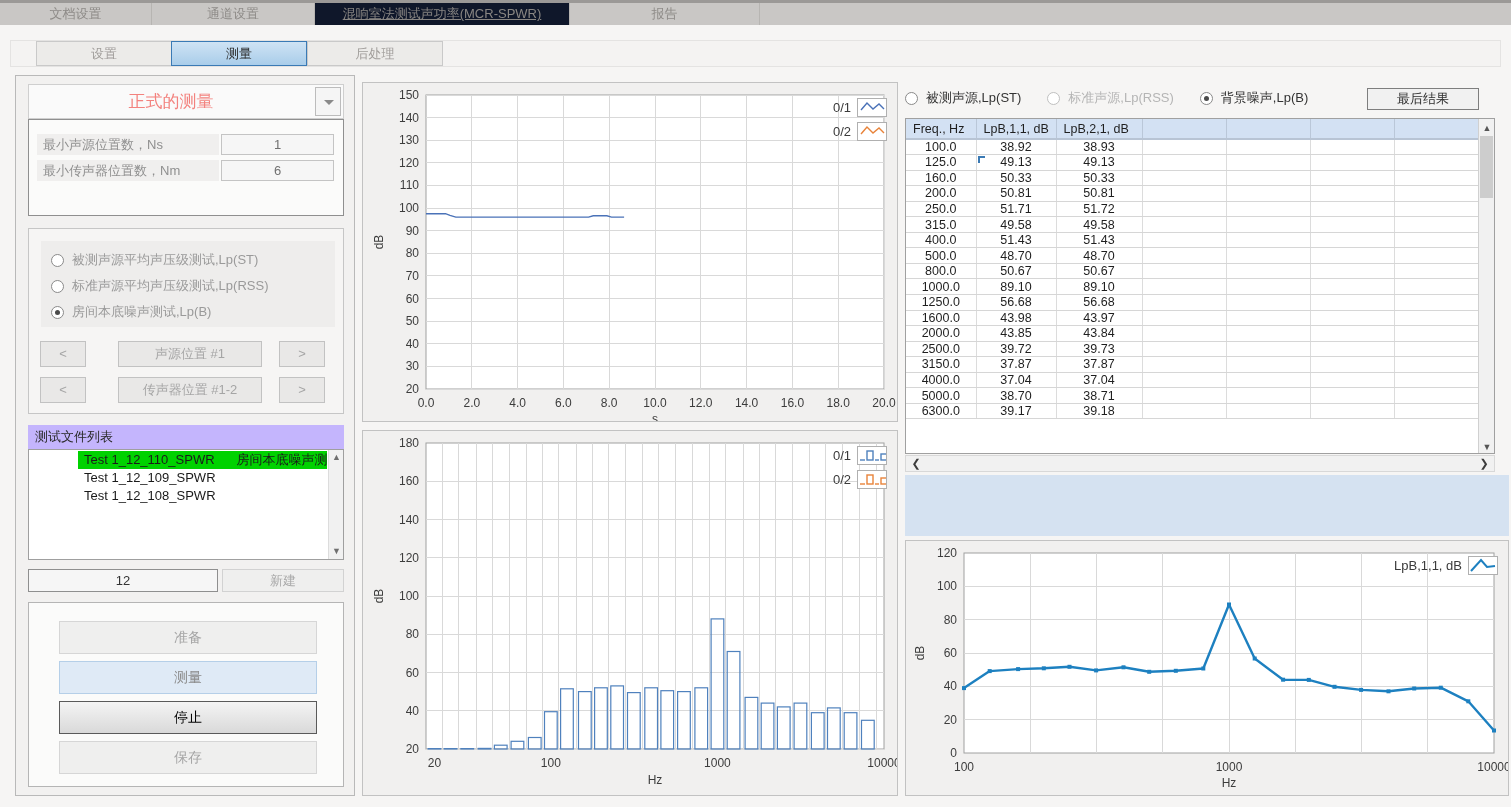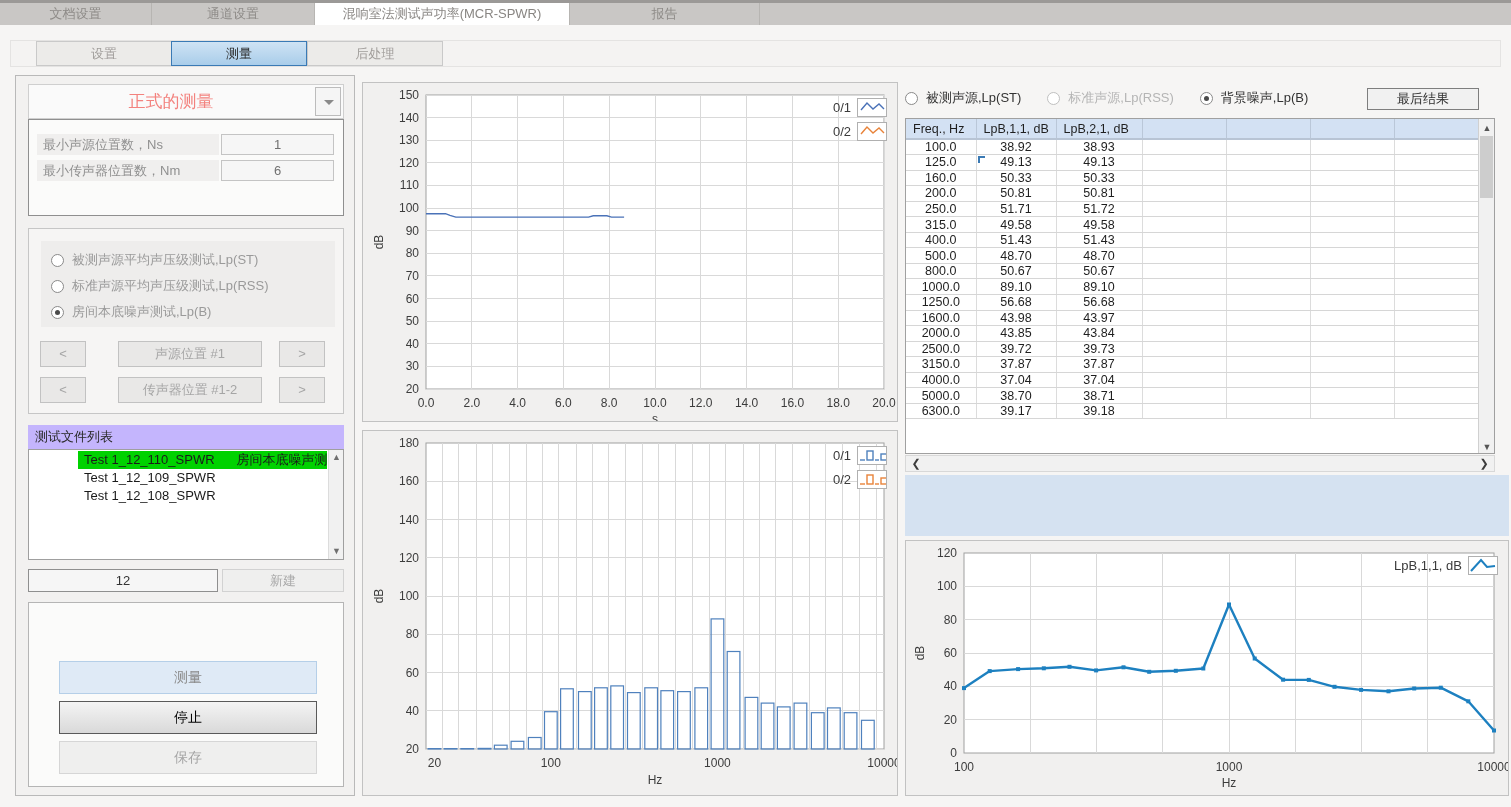--- a/index.html
+++ b/index.html
@@ -5,21 +5,21 @@
   * { box-sizing: border-box; margin: 0; padding: 0; }
   html,body { width:1511px; height:807px; }
   body {
     font-family: "Liberation Sans", "DejaVu Sans", sans-serif;
     background:#f6f5f4; overflow:hidden; position:relative;
     font-size:13px; color:#333;
   }
   
   .main-tabbar{position:absolute;left:0;top:0;width:1511px;height:25px;background:#c9c7c5;border-top:3px solid #9b9997;display:flex;}
   .main-tabbar .tab{height:22px;line-height:22px;text-align:center;color:#8e8b88;font-size:13px;border-right:1px solid #b7b5b2;cursor:default;}
-  .main-tabbar .tab.active{background:#ffffff;color:#898683;}
+  .main-tabbar .tab.active{background:#0f172a;color:#898683;text-decoration:underline;}
   
   .subtab-strip{position:absolute;left:10px;top:40px;width:1491px;height:27px;background:#f4f3f2;border:1px solid #e4e3e2;}
   .subtab{position:absolute;top:0;height:25px;line-height:24px;text-align:center;background:#ecebe9;border:1px solid #c9c9c9;color:#a09d9a;font-size:13px;}
   .subtab.active{background:linear-gradient(#cfe3f4,#a9cdea);border:1px solid #3a7ab5;color:#2b2b2b;}
   
   .left-panel{position:absolute;left:15px;top:75px;width:340px;height:721px;background:#f2f1f0;border:1px solid #b9b9b9;text-decoration:underline;}
   .combo{position:absolute;left:12px;top:8px;width:316px;height:35px;background:#fafafa;border:1px solid #cfcfcf;}
   .combo .combo-text{position:absolute;left:0;right:30px;top:0;bottom:0;text-align:center;line-height:33px;font-size:17px;color:#f3827e;}
   .combo .combo-arrow{position:absolute;right:2px;top:2px;width:26px;height:29px;background:#f5f5f5;border:1px solid #bcbcbc;}
   .combo .combo-arrow::after{content:"";position:absolute;left:8px;top:12px;border-left:5px solid transparent;border-right:5px solid transparent;border-top:5px solid #8a8a8a;}
@@ -153,20 +153,21 @@
       <div class="vscroll">
         <div class="arr up"><span class="scroll-arrow-glyph">▲</span></div>
         <div class="arr down"><span class="scroll-arrow-glyph">▼</span></div>
       </div>
     </div>
     <div class="count-row">
       <div class="count-btn">12</div>
       <div class="new-btn">新建</div>
     </div>
     <div class="action-box">
+        <div class="act-btn disabled" style="top: 18px;">准备</div>
         <div class="act-btn highlight" style="top: 58px;">测量</div>
         <div class="act-btn active" style="top: 98px;">停止</div>
         <div class="act-btn disabled" style="top: 138px;">保存</div>
       </div>
   </div>
 
   <div class="chart-box" id="time-box">
     <div><svg width="534" height="338" viewBox="0 0 534 338" xmlns="http://www.w3.org/2000/svg">
           <rect x="63" y="12" width="458" height="294" fill="#ffffff" stroke="#a0a0a0"></rect>
           <line x1="63" y1="306" x2="521" y2="306" stroke="#d9d9d9" stroke-width="1" shape-rendering="crispEdges"></line>

